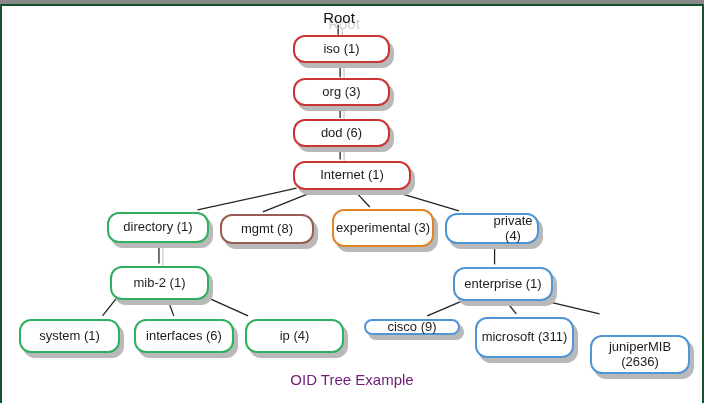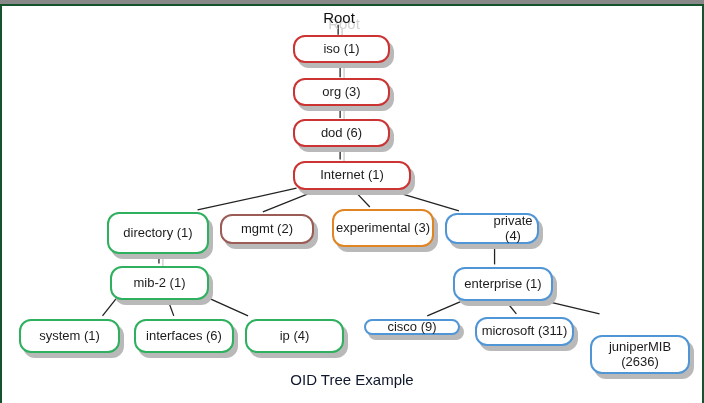--- a/index.html
+++ b/index.html
@@ -34,21 +34,21 @@
     position: absolute;
     z-index: 2;
     font-size: 15px; color: #101010;
     text-shadow: 5px 6px 0 #d2d2d2;
     width: 100px; text-align: center;
   }
   .caption {
     position: absolute;
     left: 0; right: 0;
     text-align: center;
-    font-size: 15px; color: #0f172a;
+    font-size: 15px; color: #701a75;
     z-index: 2;
   }
 </style>
 </head>
 <body>
 
 <div class="frame">
   <svg class="edge-layer" id="edge-layer" viewBox="0 0 704 403">
       <line x1="342" y1="22" x2="342" y2="32" stroke="#c9c9c9" stroke-width="1.3"></line>
       <line x1="338" y1="19" x2="338" y2="29" stroke="#222222" stroke-width="1.3"></line>
@@ -71,27 +71,27 @@
       <line x1="470" y1="295" x2="428" y2="313" stroke="#222222" stroke-width="1.3"></line>
       <line x1="505" y1="295" x2="518" y2="311" stroke="#222222" stroke-width="1.3"></line>
       <line x1="535" y1="295" x2="602" y2="311" stroke="#222222" stroke-width="1.3"></line>
     </svg>
   <div class="root-label" style="left:287px; top:3px;">Root</div>
   <div id="node-layer">
       <div class="node" style="left: 291px; top: 29px; width: 97px; height: 28px; border-color: rgb(204, 51, 51);">iso (1)</div>
       <div class="node" style="left: 291px; top: 72px; width: 97px; height: 28px; border-color: rgb(204, 51, 51);">org (3)</div>
       <div class="node" style="left: 291px; top: 113px; width: 97px; height: 28px; border-color: rgb(204, 51, 51);">dod (6)</div>
       <div class="node" style="left: 291px; top: 155px; width: 118px; height: 29px; border-color: rgb(204, 51, 51);">Internet (1)</div>
-      <div class="node" style="left: 105px; top: 206px; width: 102px; height: 42px; border-color: rgb(46, 176, 94);">directory (1)</div>
-      <div class="node" style="left: 218px; top: 208px; width: 94px; height: 30px; border-color: rgb(154, 92, 85);">mgmt (2)</div>
+      <div class="node" style="left: 105px; top: 206px; width: 102px; height: 31px; border-color: rgb(46, 176, 94);">directory (1)</div>
+      <div class="node" style="left: 218px; top: 208px; width: 94px; height: 30px; border-color: rgb(154, 92, 85);">mgmt (8)</div>
       <div class="node" style="left: 330px; top: 203px; width: 102px; height: 38px; border-color: rgb(224, 132, 36);">experimental (3)</div>
       <div class="node" style="left: 443px; top: 207px; width: 94px; height: 31px; border-color: rgb(80, 149, 214); padding-left: 44px;">private (4)</div>
       <div class="node" style="left: 108px; top: 260px; width: 99px; height: 34px; border-color: rgb(46, 176, 94);">mib-2 (1)</div>
       <div class="node" style="left: 451px; top: 261px; width: 100px; height: 34px; border-color: rgb(80, 149, 214);">enterprise (1)</div>
       <div class="node" style="left: 17px; top: 313px; width: 101px; height: 34px; border-color: rgb(46, 176, 94);">system (1)</div>
       <div class="node" style="left: 132px; top: 313px; width: 100px; height: 34px; border-color: rgb(46, 176, 94);">interfaces (6)</div>
       <div class="node" style="left: 243px; top: 313px; width: 99px; height: 34px; border-color: rgb(46, 176, 94);">ip (4)</div>
       <div class="node" style="left: 362px; top: 313px; width: 96px; height: 16px; border-color: rgb(80, 149, 214);">cisco (9)</div>
-      <div class="node" style="left: 473px; top: 311px; width: 99px; height: 29px; border-color: rgb(80, 149, 214); text-align: right;">microsoft (311)</div>
+      <div class="node" style="left: 473px; top: 311px; width: 99px; height: 41px; border-color: rgb(80, 149, 214); text-align: right;">microsoft (311)</div>
       <div class="node" style="left: 588px; top: 329px; width: 100px; height: 39px; border-color: rgb(80, 149, 214);">juniperMIB (2636)</div>
     </div>
   <div class="caption" style="top:365px;">OID Tree Example</div>
 </div>
 
 </body></html>

